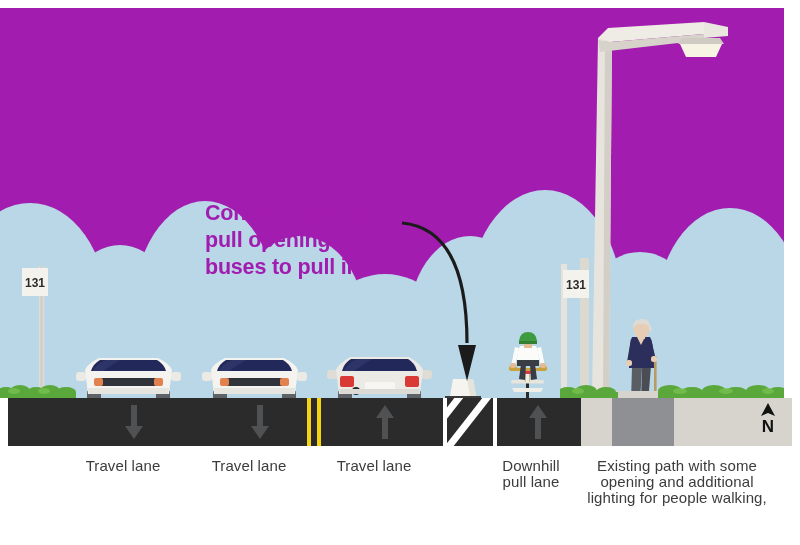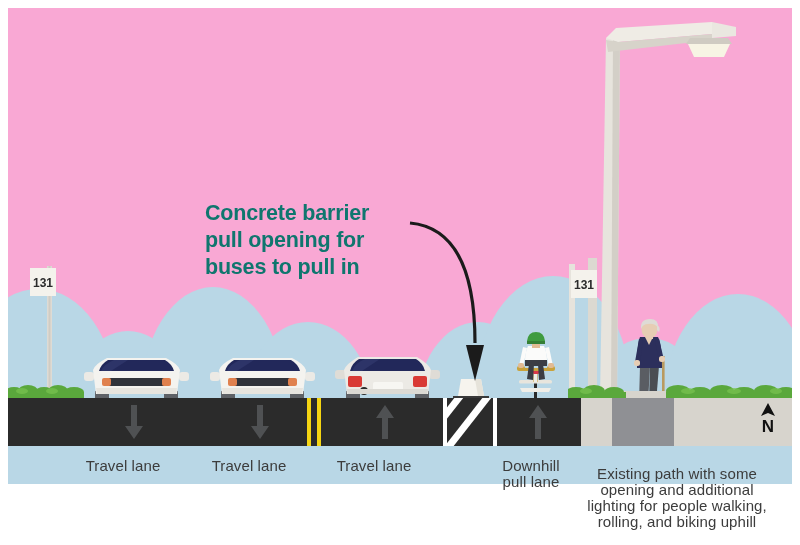--- a/index.html
+++ b/index.html
@@ -11,23 +11,23 @@
     overflow:hidden;
   }
   #stage{
     position:relative;
     width:800px;height:545px;
     background:#ffffff;
   }
   
   .scene{
     position:absolute;
-    left:8px; top:8px;
-    width:784px; height:476px;
-    background:#f9a8d4;
+    left:0; top:8px;
+    width:784px; height:390px;
+    background:#a21caf;
     overflow:hidden;
   }
   .cloudband{
     position:absolute;
     left:0; bottom:0; width:784px; height:300px;
   }
   
   .roadband{
     position:absolute;
     left:8px; top:398px; width:784px; height:48px;
@@ -78,21 +78,21 @@
     letter-spacing:.1px;
   }
   
   .annot{
     position:absolute;
     left:205px; top:200px;
     width:230px;
     font-size:21.5px;
     font-weight:bold;
     line-height:27px;
-    color:#0f766e;
+    color:#a21caf;
     letter-spacing:-.2px;
   }
   .northbox{
     position:absolute;
     left:756px; top:402px;
     width:24px; text-align:center;
     color:#111;
   }
   .northbox .nletter{
     font-size:17px; font-weight:bold; line-height:17px;
@@ -351,20 +351,19 @@
 
   <div class="lanelabel" style="left:189px; top:458px; width:120px;">Travel lane</div>
 
   <div class="lanelabel" style="left:314px; top:458px; width:120px;">Travel lane</div>
 
   <div class="lanelabel" style="left:476px; top:458px; width:110px;">
     <div>Downhill</div>
     <div>pull lane</div>
   </div>
 
-  <div class="lanelabel" style="left:577px; top:458px; width:200px;margin-top:8px;">
+  <div class="lanelabel" style="left:577px; top:458px; width:200px;">
     <div>Existing path with some</div>
     <div>opening and additional</div>
     <div>lighting for people walking,</div>
-    <div>rolling, and biking uphill</div>
   </div>
 
 </div>
 
 </body></html>

